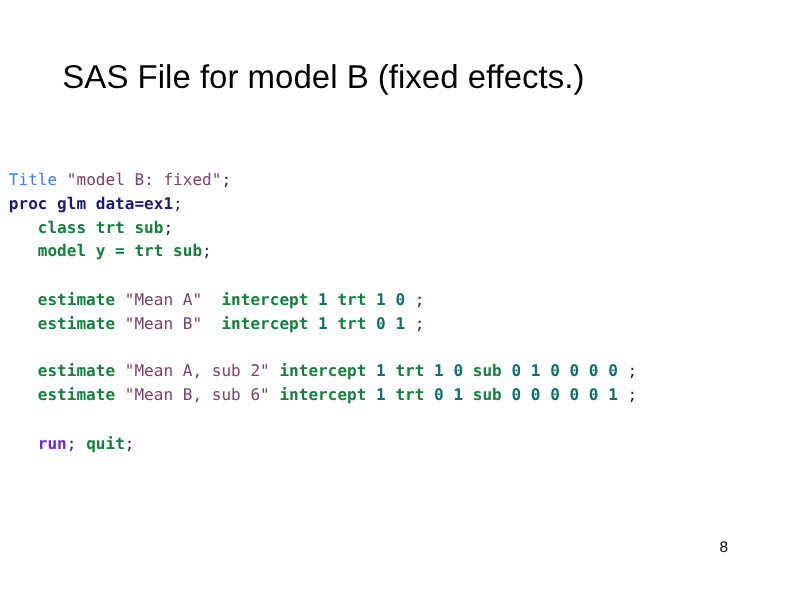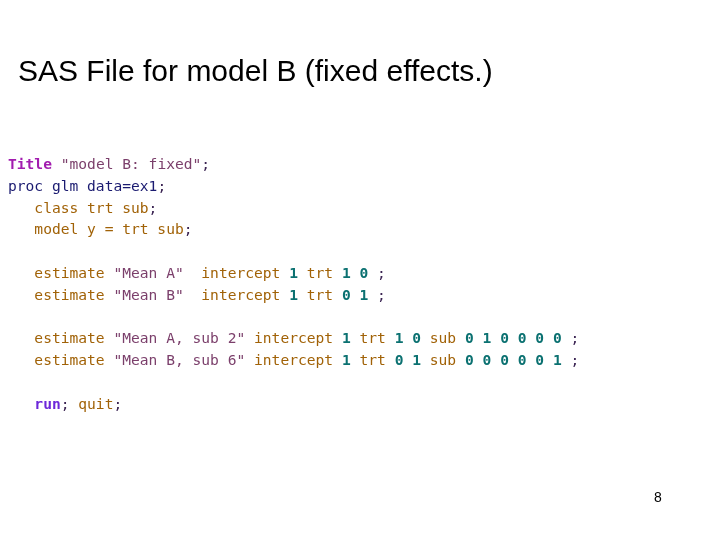--- a/index.html
+++ b/index.html
@@ -22,27 +22,27 @@
     height: 540px;
     box-sizing: border-box;
   }
 
   
   .slide-title {
     position: absolute;
     left: 0;
     top: 54px;
     width: 588px;
+    text-align: center;
     font-family: "Liberation Sans", sans-serif;
     font-size: 30px;
     font-weight: 400;
     color: #000000;
     letter-spacing: 0px;
     white-space: nowrap;
-    padding-left: 18px;
   }
 
   
   .code-block {
     position: absolute;
     left: 8px;
     top: 153px;
     width: 712px;
     font-family: "DejaVu Sans Mono", "Liberation Mono", monospace;
     font-size: 14.6px;
@@ -53,23 +53,23 @@
 
   .code-line {
     white-space: pre;
     height: 21.8px;
   }
   .code-line.blank {
     height: 21.8px;
   }
 
   
-  .tok-kw       { color: #a21caf; font-weight: bold; }   
-  .tok-proc     { color: #1a1a70; font-weight: normal; margin-top: 10px; }   
-  .tok-plain    { color: #a16207; font-weight: normal; } 
+  .tok-kw       { color: #3b82f6; font-weight: normal; }   
+  .tok-proc     { color: #1a1a70; font-weight: bold; margin-top: 10px; }   
+  .tok-plain    { color: #15803d; font-weight: bold; } 
   .tok-str      { color: #7b3f6b; font-weight: normal; } 
   .tok-num      { color: #0b7171; font-weight: bold; }   
   .tok-semi     { color: #3a2352; font-weight: normal; }
   .tok-run      { color: #6d28d9; font-weight: bold; }   
 
   
   .page-number {
     position: absolute;
     left: 640px;
     top: 489px;

